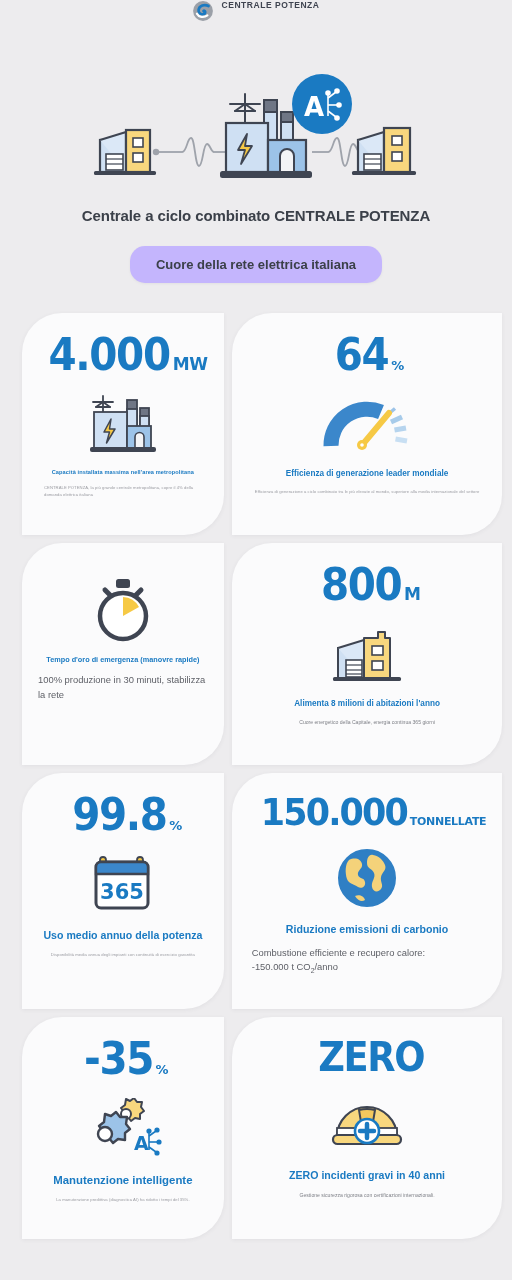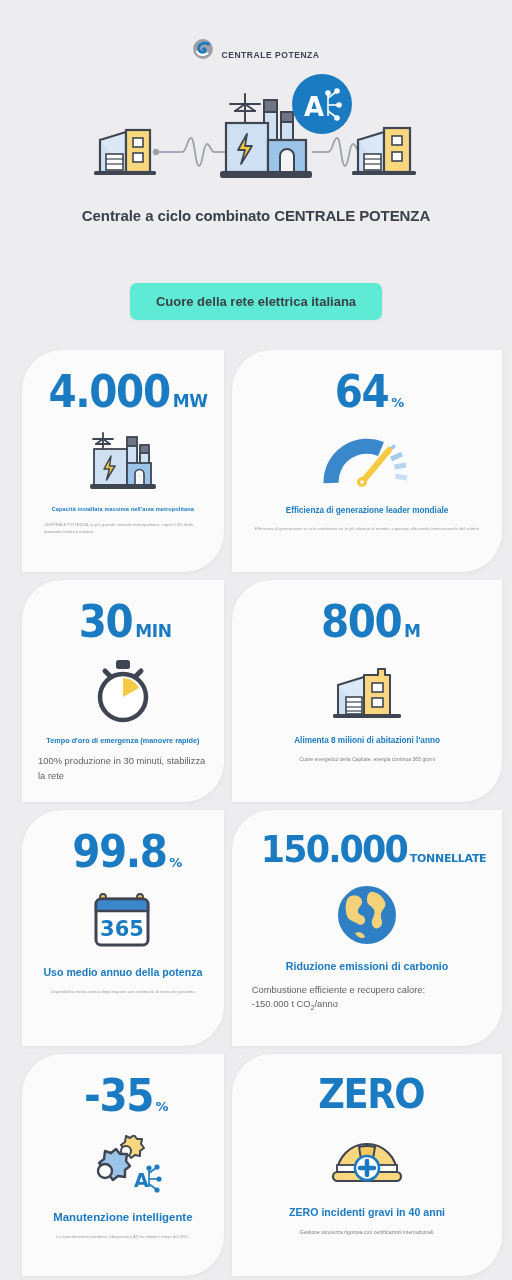--- a/index.html
+++ b/index.html
@@ -10,21 +10,21 @@
     background: #edecee;
     font-family: "Liberation Sans", sans-serif;
     overflow: hidden;
     position: relative;
   }
 
   
   .brandbar {
     height: 60px;
     display: flex;
-    align-items: flex-end;
+    align-items: flex-start;
     justify-content: center;
     gap: 7px;
   }
   .brand-logo { width: 22px; height: 22px; flex: 0 0 auto; }
   .brand-name {
     font-size: 8.5px;
     font-weight: bold;
     letter-spacing: 0.55px;
     color: #3f4450;
   }
@@ -41,28 +41,27 @@
   
   .title-wrap { padding: 12px 20px 0; text-align: center; }
   .main-title {
     font-size: 15px;
     font-weight: bold;
     color: #3b4049;
     letter-spacing: -0.1px;
   }
   .pill-wrap { display: flex; justify-content: center; margin-top: 22px; }
   .pill {
-    background: #5eead4;
-    border-radius: 7px;
+    background: #c4b5fd;
+    border-radius: 15px;
     padding: 11px 26px;
     font-size: 13px;
     font-weight: bold;
     color: #3b4049;
     box-shadow: 0 1px 3px rgba(0,0,0,0.05);
-    margin-top: 37px;
   }
 
   
   .grid {
     margin: 30px 22px 0;
     display: grid;
     grid-template-columns: 1fr 1fr;
     gap: 8px 8px;
   }
   .card {
@@ -298,24 +297,20 @@
         <path d="M40 48 L66 17" stroke="#f6c945" stroke-width="6" stroke-linecap="round" fill="none"></path>
         <circle cx="39" cy="49" r="5" fill="#f6c945"></circle>
         <circle cx="39" cy="49" r="1.8" fill="#ffffff"></circle>
       </svg>
     </div>
     <div class="card-head s8">Efficienza di generazione leader mondiale</div>
     <div class="card-body b4">Efficienza di generazione a ciclo combinato tra le più elevate al mondo, superiore alla media internazionale del settore</div>
   </div>
 
   <div class="card">
-    <div class="stat">
-      <span class="stat-value">30</span>
-      <span class="stat-unit">MIN</span>
-    </div>
     <div class="icon-box">
       <svg width="62" height="66" viewBox="0 0 62 66">
         <rect x="24" y="2" width="14" height="9" rx="2.5" fill="#3f4552"></rect>
         <line x1="13" y1="13" x2="19" y2="19" stroke="#3f4552" stroke-width="5" stroke-linecap="round"></line>
         <line x1="49" y1="13" x2="43" y2="19" stroke="#3f4552" stroke-width="5" stroke-linecap="round"></line>
         <circle cx="31" cy="39" r="23" fill="#ffffff" stroke="#3f4552" stroke-width="4.5"></circle>
         <path d="M31 39 L31 20 A19 19 0 0 1 47 30 Z" fill="#f6c945"></path>
       </svg>
     </div>
     <div class="card-head s7">Tempo d'oro di emergenza (manovre rapide)</div>

